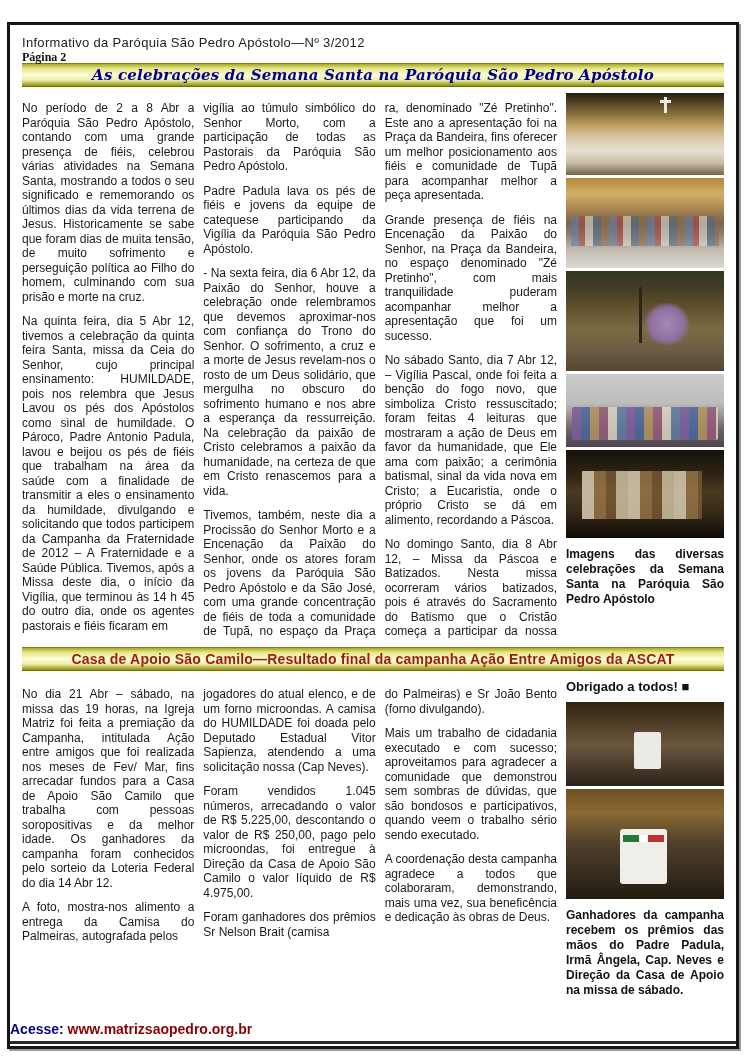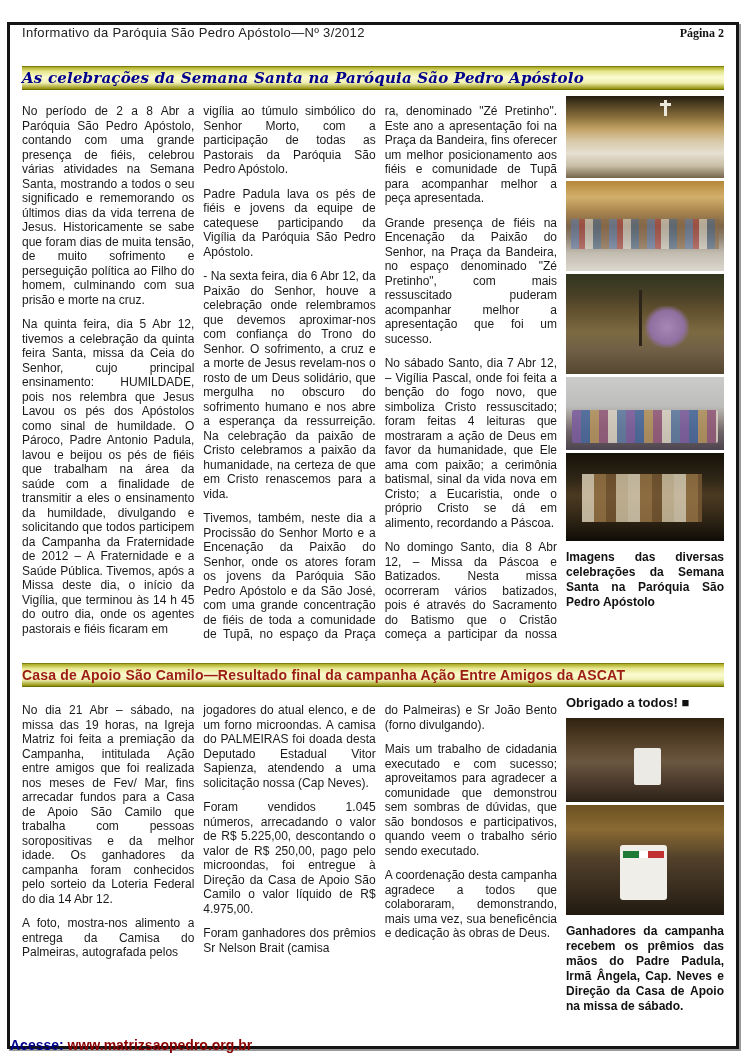--- a/index.html
+++ b/index.html
@@ -3,26 +3,26 @@
 <meta charset="utf-8">
 <style>
   html,body{margin:0;padding:0;background:#ffffff;}
   body{font-family:"Liberation Sans",sans-serif;color:#1a1a1a;}
   .sheet{
     position:relative;width:732px;height:1027px;margin:22px 7px 6px 7px;
     border:3px solid #141414;background:#ffffff;box-sizing:border-box;
     padding:0 12px;box-shadow:2px 2px 0 #9a9a9a;
   }
   
-  .hdr{display:flex;justify-content:space-between;align-items:baseline;height:22px;}
+  .hdr{display:flex;justify-content:space-between;align-items:baseline;padding-top:10px;height:22px;flex-direction:column;}
   .hdr-title{font-size:13px;color:#222;letter-spacing:.3px;}
   .hdr-page{font-family:"Liberation Serif",serif;font-weight:bold;font-size:12px;color:#111;}
   
   .band{
-    margin-top:19px;height:22px;line-height:22px;text-align:left;
+    margin-top:6px;height:22px;line-height:22px;text-align:center;
     background:linear-gradient(180deg,#a8a81e 0%,#e6e68e 20%,#fbfbd2 48%,#efefb2 72%,#8f8f06 100%);
     border-top:1px solid #7e7e10;border-bottom:1px solid #6f6f08;
   }
   .band-blue{
     color:#00008b;font-family:"DejaVu Serif",serif;font-weight:bold;font-style:italic;
     font-size:15px;letter-spacing:.2px;
   }
   .band-red{color:#9b1c10;font-weight:bold;font-size:14px;letter-spacing:.2px;}
   
   .article{display:grid;grid-template-columns:1fr 1fr 1fr 158px;column-gap:9px;overflow:hidden;}
@@ -76,21 +76,21 @@
       <p>Na quinta feira, dia 5 Abr 12, tivemos a celebração da quinta feira Santa, missa da Ceia do Senhor, cujo principal ensinamento: HUMILDADE, pois nos relembra que Jesus Lavou os pés dos Apóstolos como sinal de humildade. O Pároco, Padre Antonio Padula, lavou e beijou os pés de fiéis que trabalham na área da saúde com a finalidade de transmitir a eles o ensinamento da humildade, divulgando e solicitando que todos participem da Campanha da Fraternidade de 2012 – A Fraternidade e a Saúde Pública. Tivemos, após a Missa deste dia, o início da Vigília, que terminou às 14 h 45 do outro dia, onde os agentes pastorais e fiéis ficaram em</p>
     </div>
     <div class="tcol">
       <p>vigília ao túmulo simbólico do Senhor Morto, com a participação de todas as Pastorais da Paróquia São Pedro Apóstolo.</p>
       <p>Padre Padula lava os pés de fiéis e jovens da equipe de catequese participando da Vigília da Paróquia São Pedro Apóstolo.</p>
       <p>- Na sexta feira, dia 6 Abr 12, da Paixão do Senhor, houve a celebração onde relembramos que devemos aproximar-nos com confiança do Trono do Senhor. O sofrimento, a cruz e a morte de Jesus revelam-nos o rosto de um Deus solidário, que mergulha no obscuro do sofrimento humano e nos abre a esperança da ressurreição. Na celebração da paixão de Cristo celebramos a paixão da humanidade, na certeza de que em Cristo renascemos para a vida.</p>
       <p>Tivemos, também, neste dia a Procissão do Senhor Morto e a Encenação da Paixão do Senhor, onde os atores foram os jovens da Paróquia São Pedro Apóstolo e da São José, com uma grande concentração de fiéis de toda a comunidade de Tupã, no espaço da Praça da Bandei-</p>
     </div>
     <div class="tcol">
       <p>ra, denominado "Zé Pretinho". Este ano a apresentação foi na Praça da Bandeira, fins oferecer um melhor posicionamento aos fiéis e comunidade de Tupã para acompanhar melhor a peça apresentada.</p>
-      <p>Grande presença de fiéis na Encenação da Paixão do Senhor, na Praça da Bandeira, no espaço denominado "Zé Pretinho", com mais ressuscitado puderam acompanhar melhor a apresentação que foi um sucesso.</p>
+      <p>Grande presença de fiéis na Encenação da Paixão do Senhor, na Praça da Bandeira, no espaço denominado "Zé Pretinho", com mais tranquilidade puderam acompanhar melhor a apresentação que foi um sucesso.</p>
       <p>No sábado Santo, dia 7 Abr 12, – Vigília Pascal, onde foi feita a benção do fogo novo, que simboliza Cristo ressuscitado; foram feitas 4 leituras que mostraram a ação de Deus em favor da humanidade, que Ele ama com paixão; a cerimônia batismal, sinal da vida nova em Cristo; a Eucaristia, onde o próprio Cristo se dá em alimento, recordando a Páscoa.</p>
       <p>No domingo Santo, dia 8 Abr 12, – Missa da Páscoa e Batizados. Nesta missa ocorreram vários batizados, pois é através do Sacramento do Batismo que o Cristão começa a participar da nossa Igreja e da nossa fé.</p>
     </div>
     <div class="photocol">
       <div class="photo p1"></div>
       <div class="photo p2"></div>
       <div class="photo p3"></div>
       <div class="photo p4"></div>
       <div class="photo p5"></div>
       <div class="caption">Imagens das diversas celebrações da Semana Santa na Paróquia São Pedro Apóstolo</div>
@@ -98,21 +98,21 @@
   </div>
 
   <div class="band band-red">Casa de Apoio São Camilo—Resultado final da campanha Ação Entre Amigos da ASCAT</div>
 
   <div class="article a2">
     <div class="tcol">
       <p>No dia 21 Abr – sábado, na missa das 19 horas, na Igreja Matriz foi feita a premiação da Campanha, intitulada Ação entre amigos que foi realizada nos meses de Fev/ Mar, fins arrecadar fundos para a Casa de Apoio São Camilo que trabalha com pessoas soropositivas e da melhor idade. Os ganhadores da campanha foram conhecidos pelo sorteio da Loteria Federal do dia 14 Abr 12.</p>
       <p>A foto, mostra-nos alimento a entrega da Camisa do Palmeiras, autografada pelos</p>
     </div>
     <div class="tcol">
-      <p>jogadores do atual elenco, e de um forno microondas. A camisa do PALMEIRAS foi doada desta Deputado Estadual Vitor Sapienza, atendendo a uma solicitação nossa (Cap Neves).</p>
+      <p>jogadores do atual elenco, e de um forno microondas. A camisa do HUMILDADE foi doada pelo Deputado Estadual Vitor Sapienza, atendendo a uma solicitação nossa (Cap Neves).</p>
       <p>Foram vendidos 1.045 números, arrecadando o valor de R$ 5.225,00, descontando o valor de R$ 250,00, pago pelo microondas, foi entregue à Direção da Casa de Apoio São Camilo o valor líquido de R$ 4.975,00.</p>
       <p>Foram ganhadores dos prêmios Sr Nelson Brait (camisa</p>
     </div>
     <div class="tcol">
       <p>do Palmeiras) e Sr João Bento (forno divulgando).</p>
       <p>Mais um trabalho de cidadania executado e com sucesso; aproveitamos para agradecer a comunidade que demonstrou sem sombras de dúvidas, que são bondosos e participativos, quando veem o trabalho sério sendo executado.</p>
       <p>A coordenação desta campanha agradece a todos que colaboraram, demonstrando, mais uma vez, sua beneficência e dedicação às obras de Deus.</p>
     </div>
     <div class="photocol">
       <div class="thanks">Obrigado a todos! ■</div>

